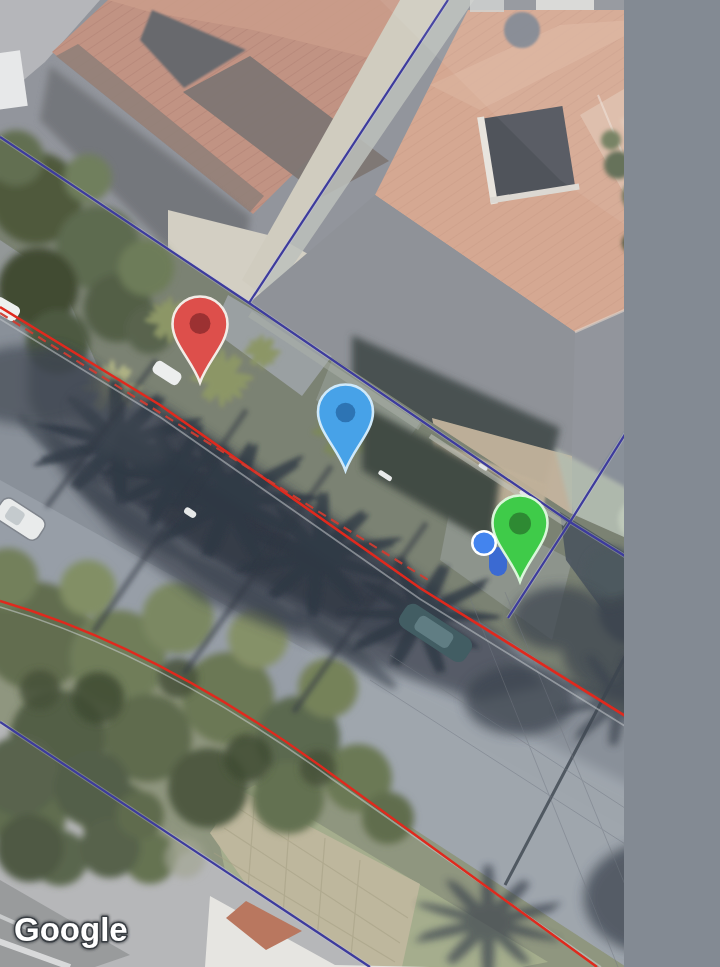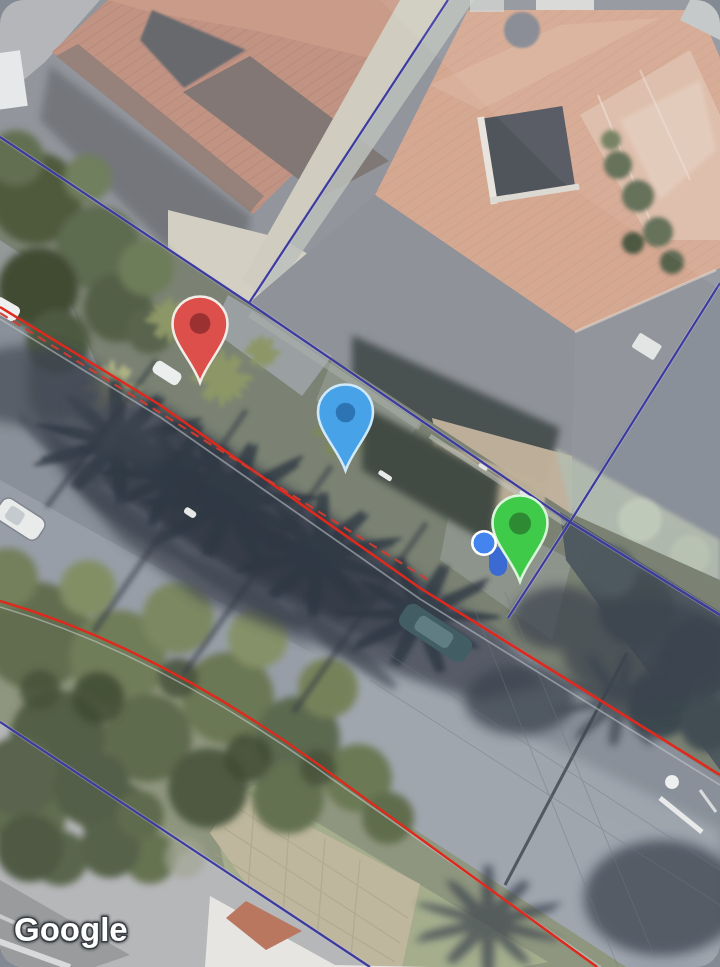--- a/index.html
+++ b/index.html
@@ -1,16 +1,16 @@
 <!DOCTYPE html>
 <html><head>
 <meta charset="utf-8">
 <style>
   html,body{margin:0;padding:0;background:#838a93;}
-  #map{position:relative;width:720px;height:967px;overflow:hidden;font-family:"Liberation Sans", sans-serif;border-radius:24px;}
+  #map{position:relative;width:624px;height:967px;overflow:hidden;font-family:"Liberation Sans", sans-serif;}
   svg{display:block;}
 </style>
 </head>
 <body>
 
 <div id="map">
 <svg width="720" height="967" viewBox="0 0 720 967" xmlns="http://www.w3.org/2000/svg">
 <defs>
   <filter id="b1" x="-40%" y="-40%" width="180%" height="180%">
           <feGaussianBlur stdDeviation="1.2"></feGaussianBlur>

